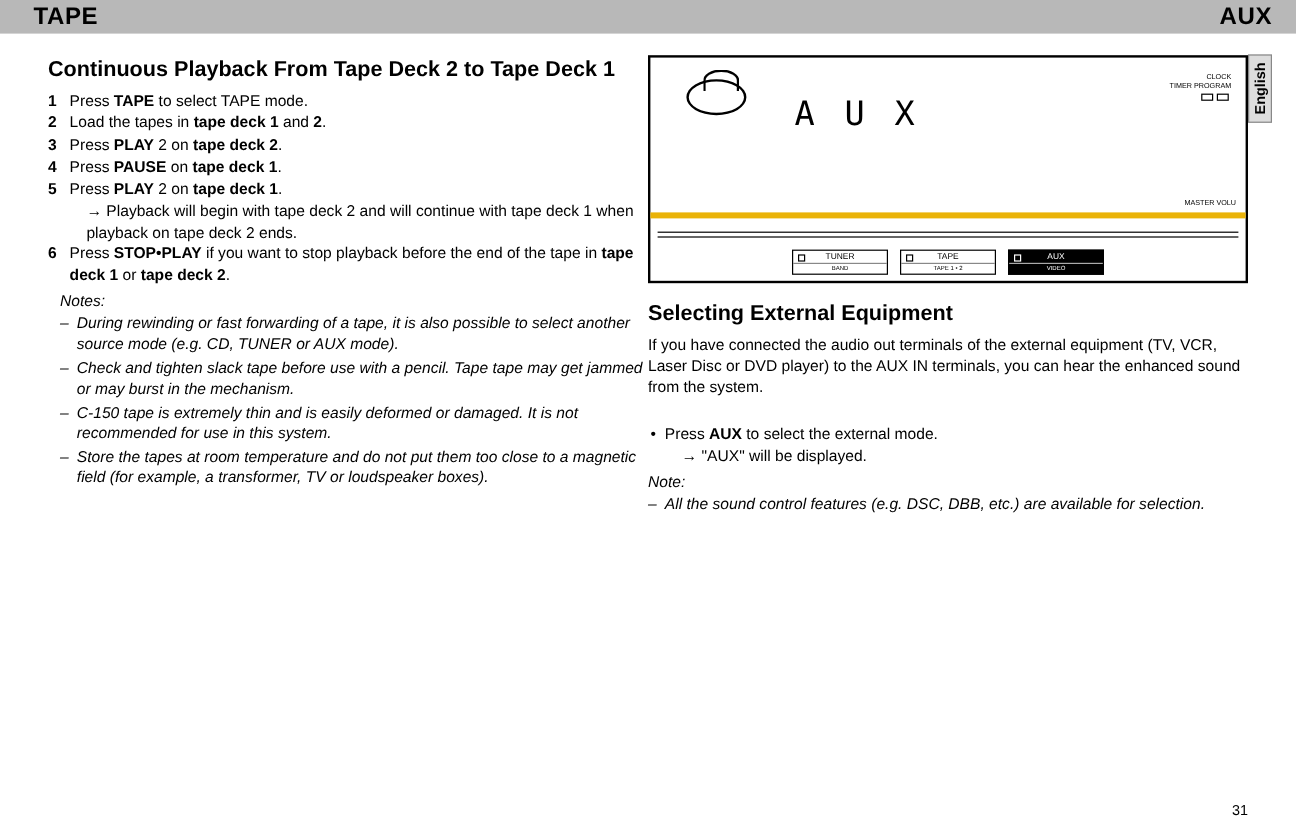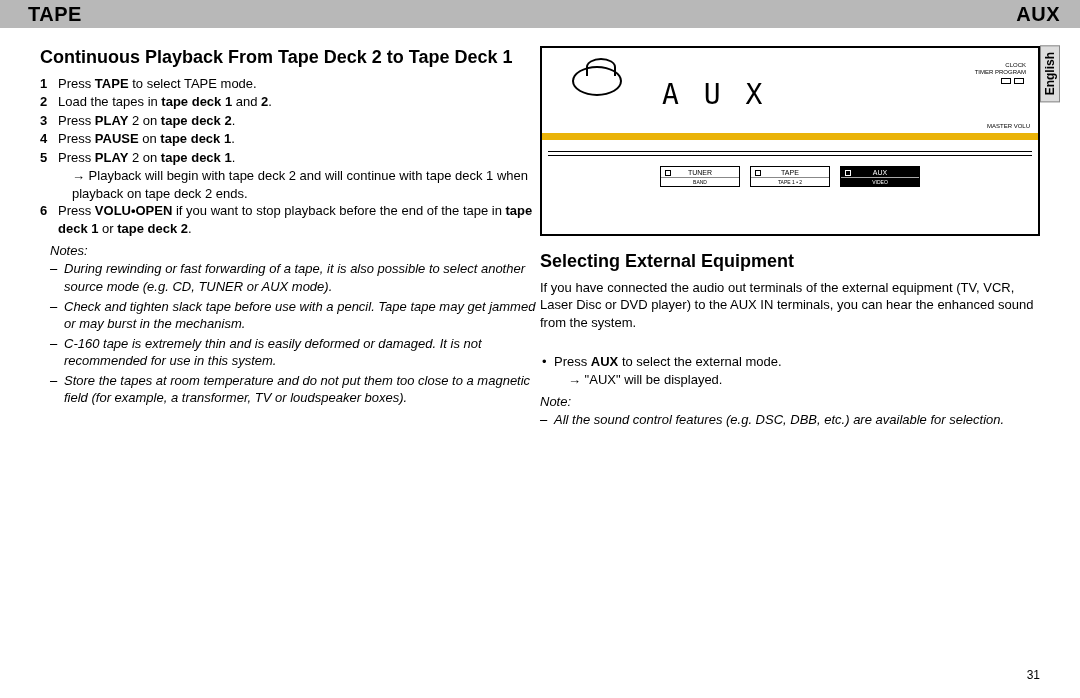--- a/index.html
+++ b/index.html
@@ -66,22 +66,22 @@
     font-size: 12px;
   }
   .illustration {
     border: 2px solid #000;
     height: 190px;
     margin-bottom: 14px;
     position: relative;
     background: #fff;
   }
   .ill-top {
-    height: 92px;
-    border-bottom: 7px solid #eab308;
+    height: 134px;
+    border-bottom: 5px solid #eab308;
     position: relative;
   }
   .ill-cd {
     position: absolute;
     left: 30px; top: 18px;
     width: 50px; height: 30px;
     border: 2px solid #000;
     border-radius: 50%;
   }
   .ill-cd::after {
@@ -174,36 +174,36 @@
           <span class="num">4</span>
           <span class="txt">Press <b>PAUSE</b> on <b>tape deck 1</b>.</span>
         </li>
         <li>
           <span class="num">5</span>
           <span class="txt">Press <b>PLAY</b> 2  on <b>tape deck 1</b>.</span>
         </li>
         <div class="sub" style="padding-left: 32px;">→ Playback will begin with tape deck 2 and will continue with tape deck 1 when playback on tape deck 2 ends.</div>
         <li>
           <span class="num">6</span>
-          <span class="txt">Press <b>VOLU•OPEN</b> if you want to stop playback before the end of the tape in <b>tape deck 1</b> or <b>tape deck 2</b>.</span>
+          <span class="txt">Press <b>STOP•PLAY</b> if you want to stop playback before the end of the tape in <b>tape deck 1</b> or <b>tape deck 2</b>.</span>
         </li>
       </ul>
     <div class="notes-title">Notes:</div>
     <ul class="notes" id="tape-notes">
         <li>
           <span class="dash">–</span>
           <span class="ntxt">During rewinding or fast forwarding of a tape, it is also possible to select another source mode (e.g. CD, TUNER or AUX mode).</span>
         </li>
         <li>
           <span class="dash">–</span>
           <span class="ntxt">Check and tighten slack tape before use with a pencil. Tape tape may get jammed or may burst in the mechanism.</span>
         </li>
         <li>
           <span class="dash">–</span>
-          <span class="ntxt">C-160 tape is extremely thin and is easily deformed or damaged. It is not recommended for use in this system.</span>
+          <span class="ntxt">C-150 tape is extremely thin and is easily deformed or damaged. It is not recommended for use in this system.</span>
         </li>
         <li>
           <span class="dash">–</span>
           <span class="ntxt">Store the tapes at room temperature and do not put them too close to a magnetic field (for example, a transformer, TV or loudspeaker boxes).</span>
         </li>
       </ul>
   </div>
 
   <div class="col">
     <div class="illustration">

